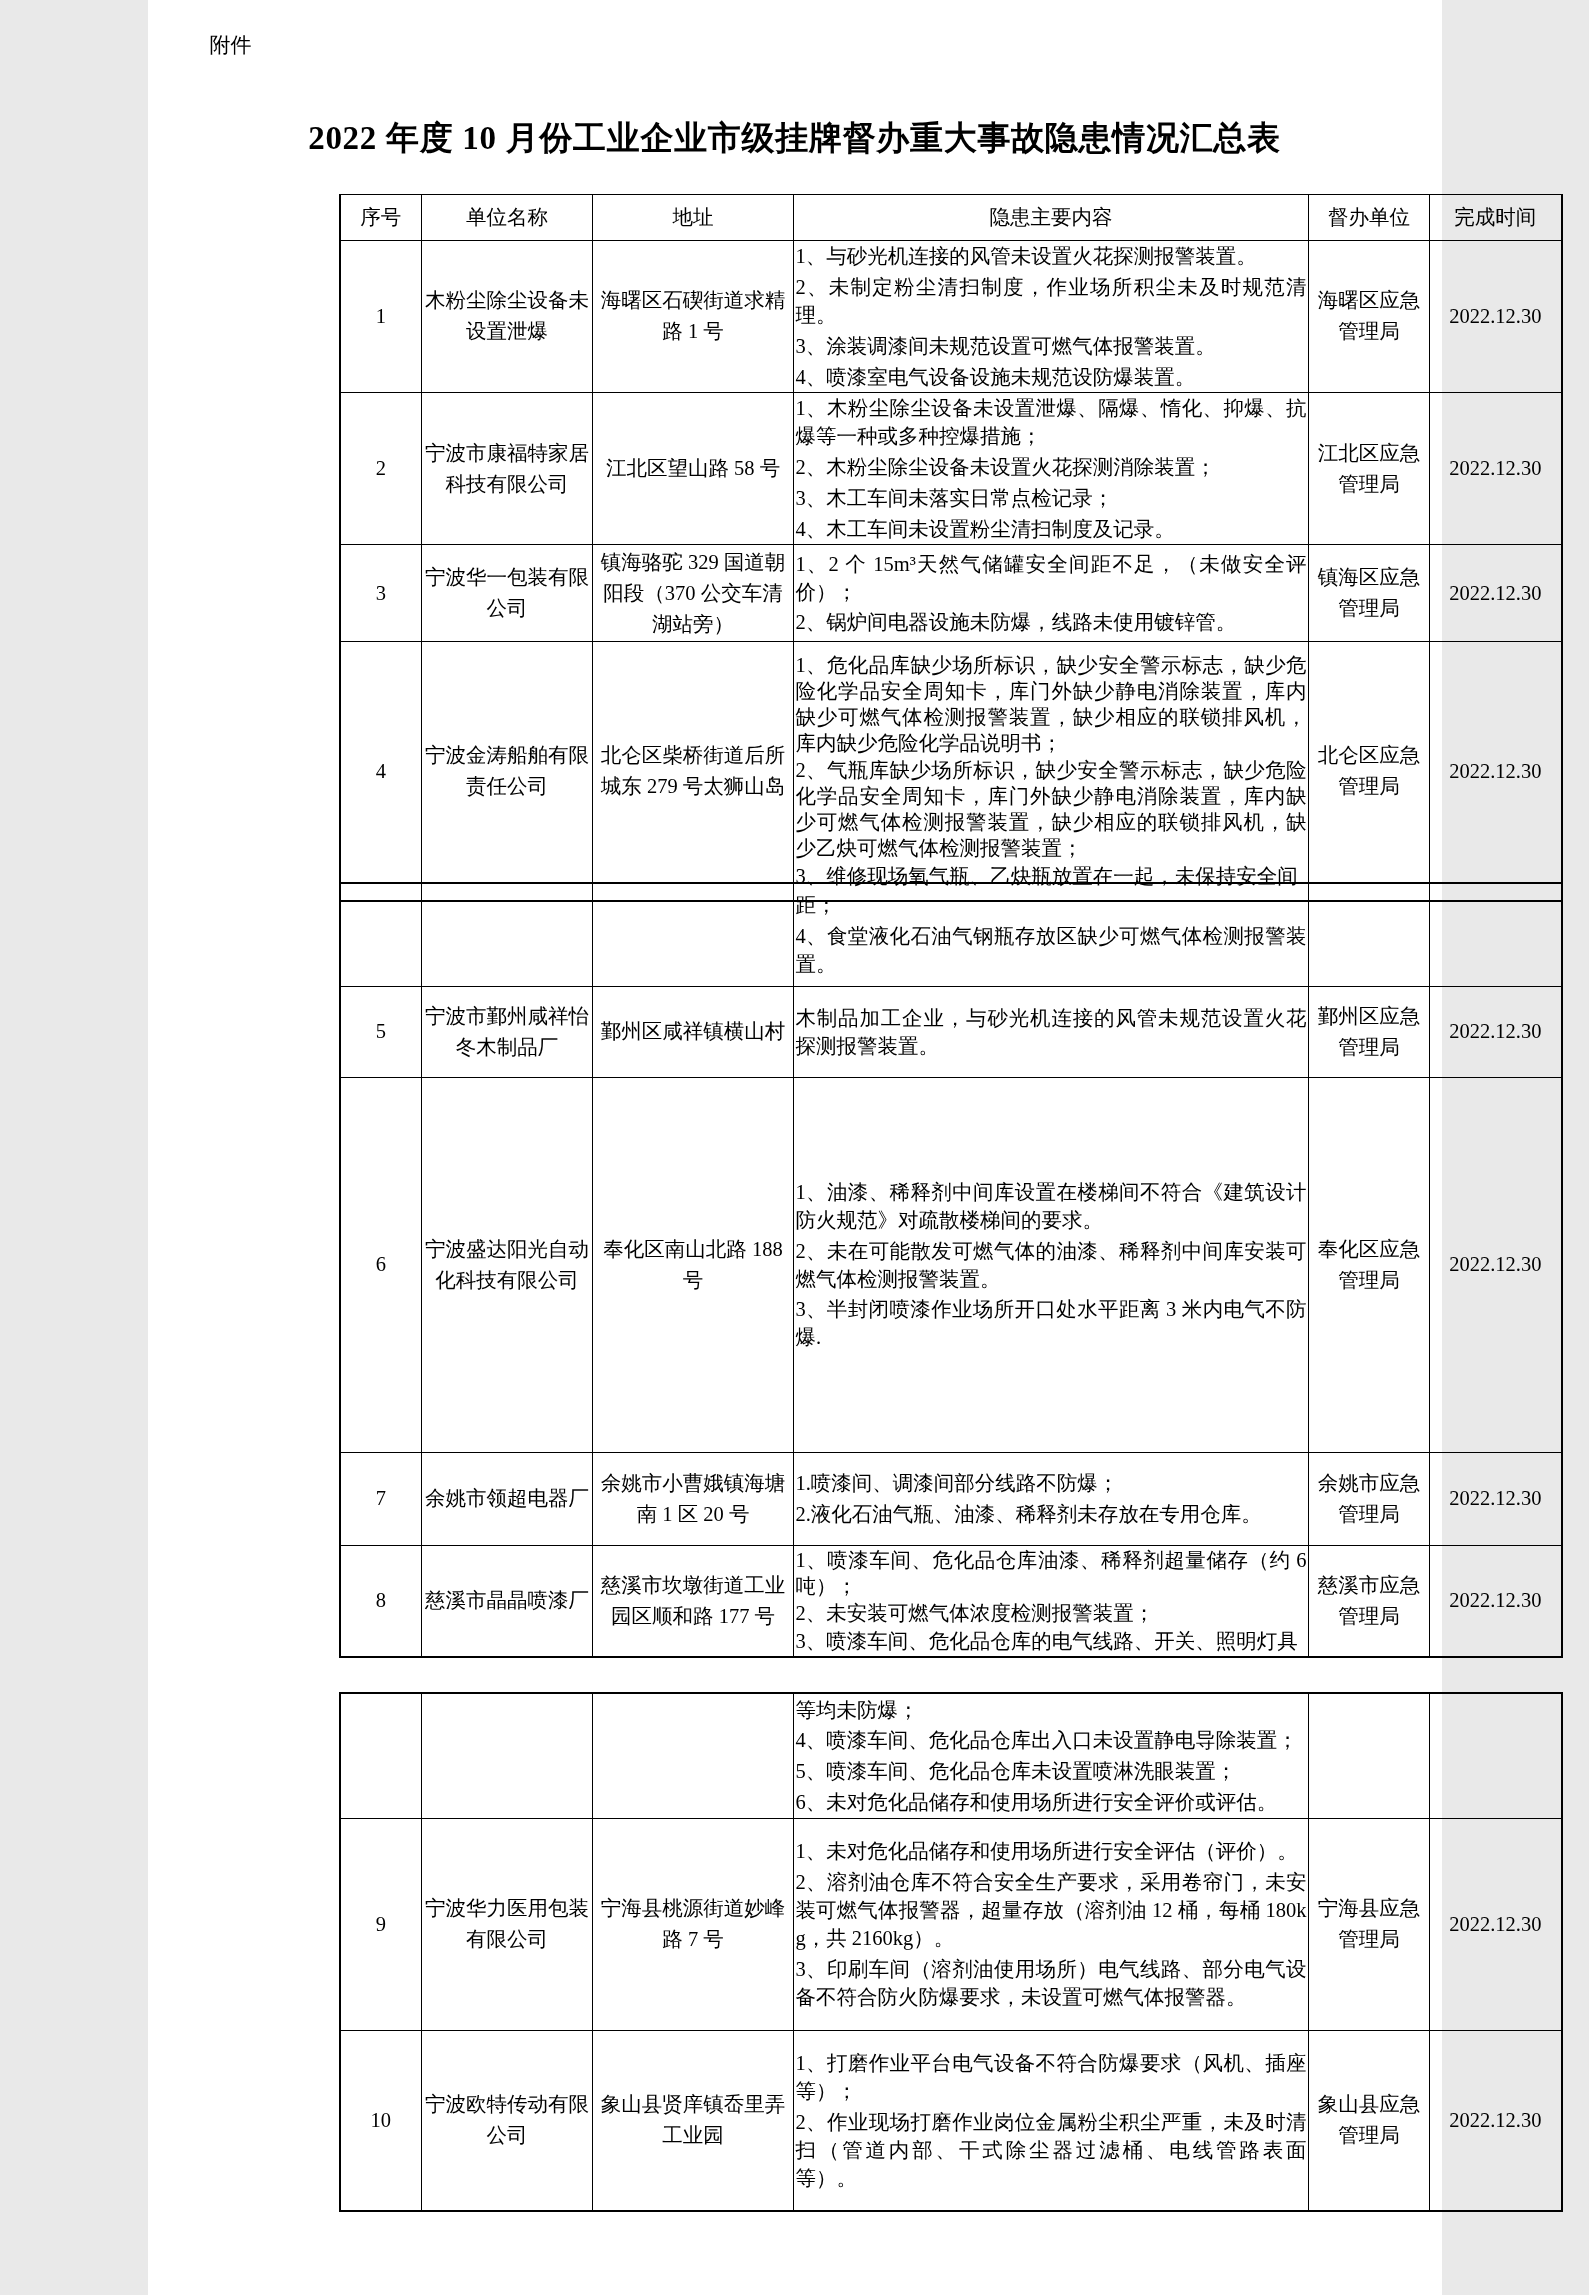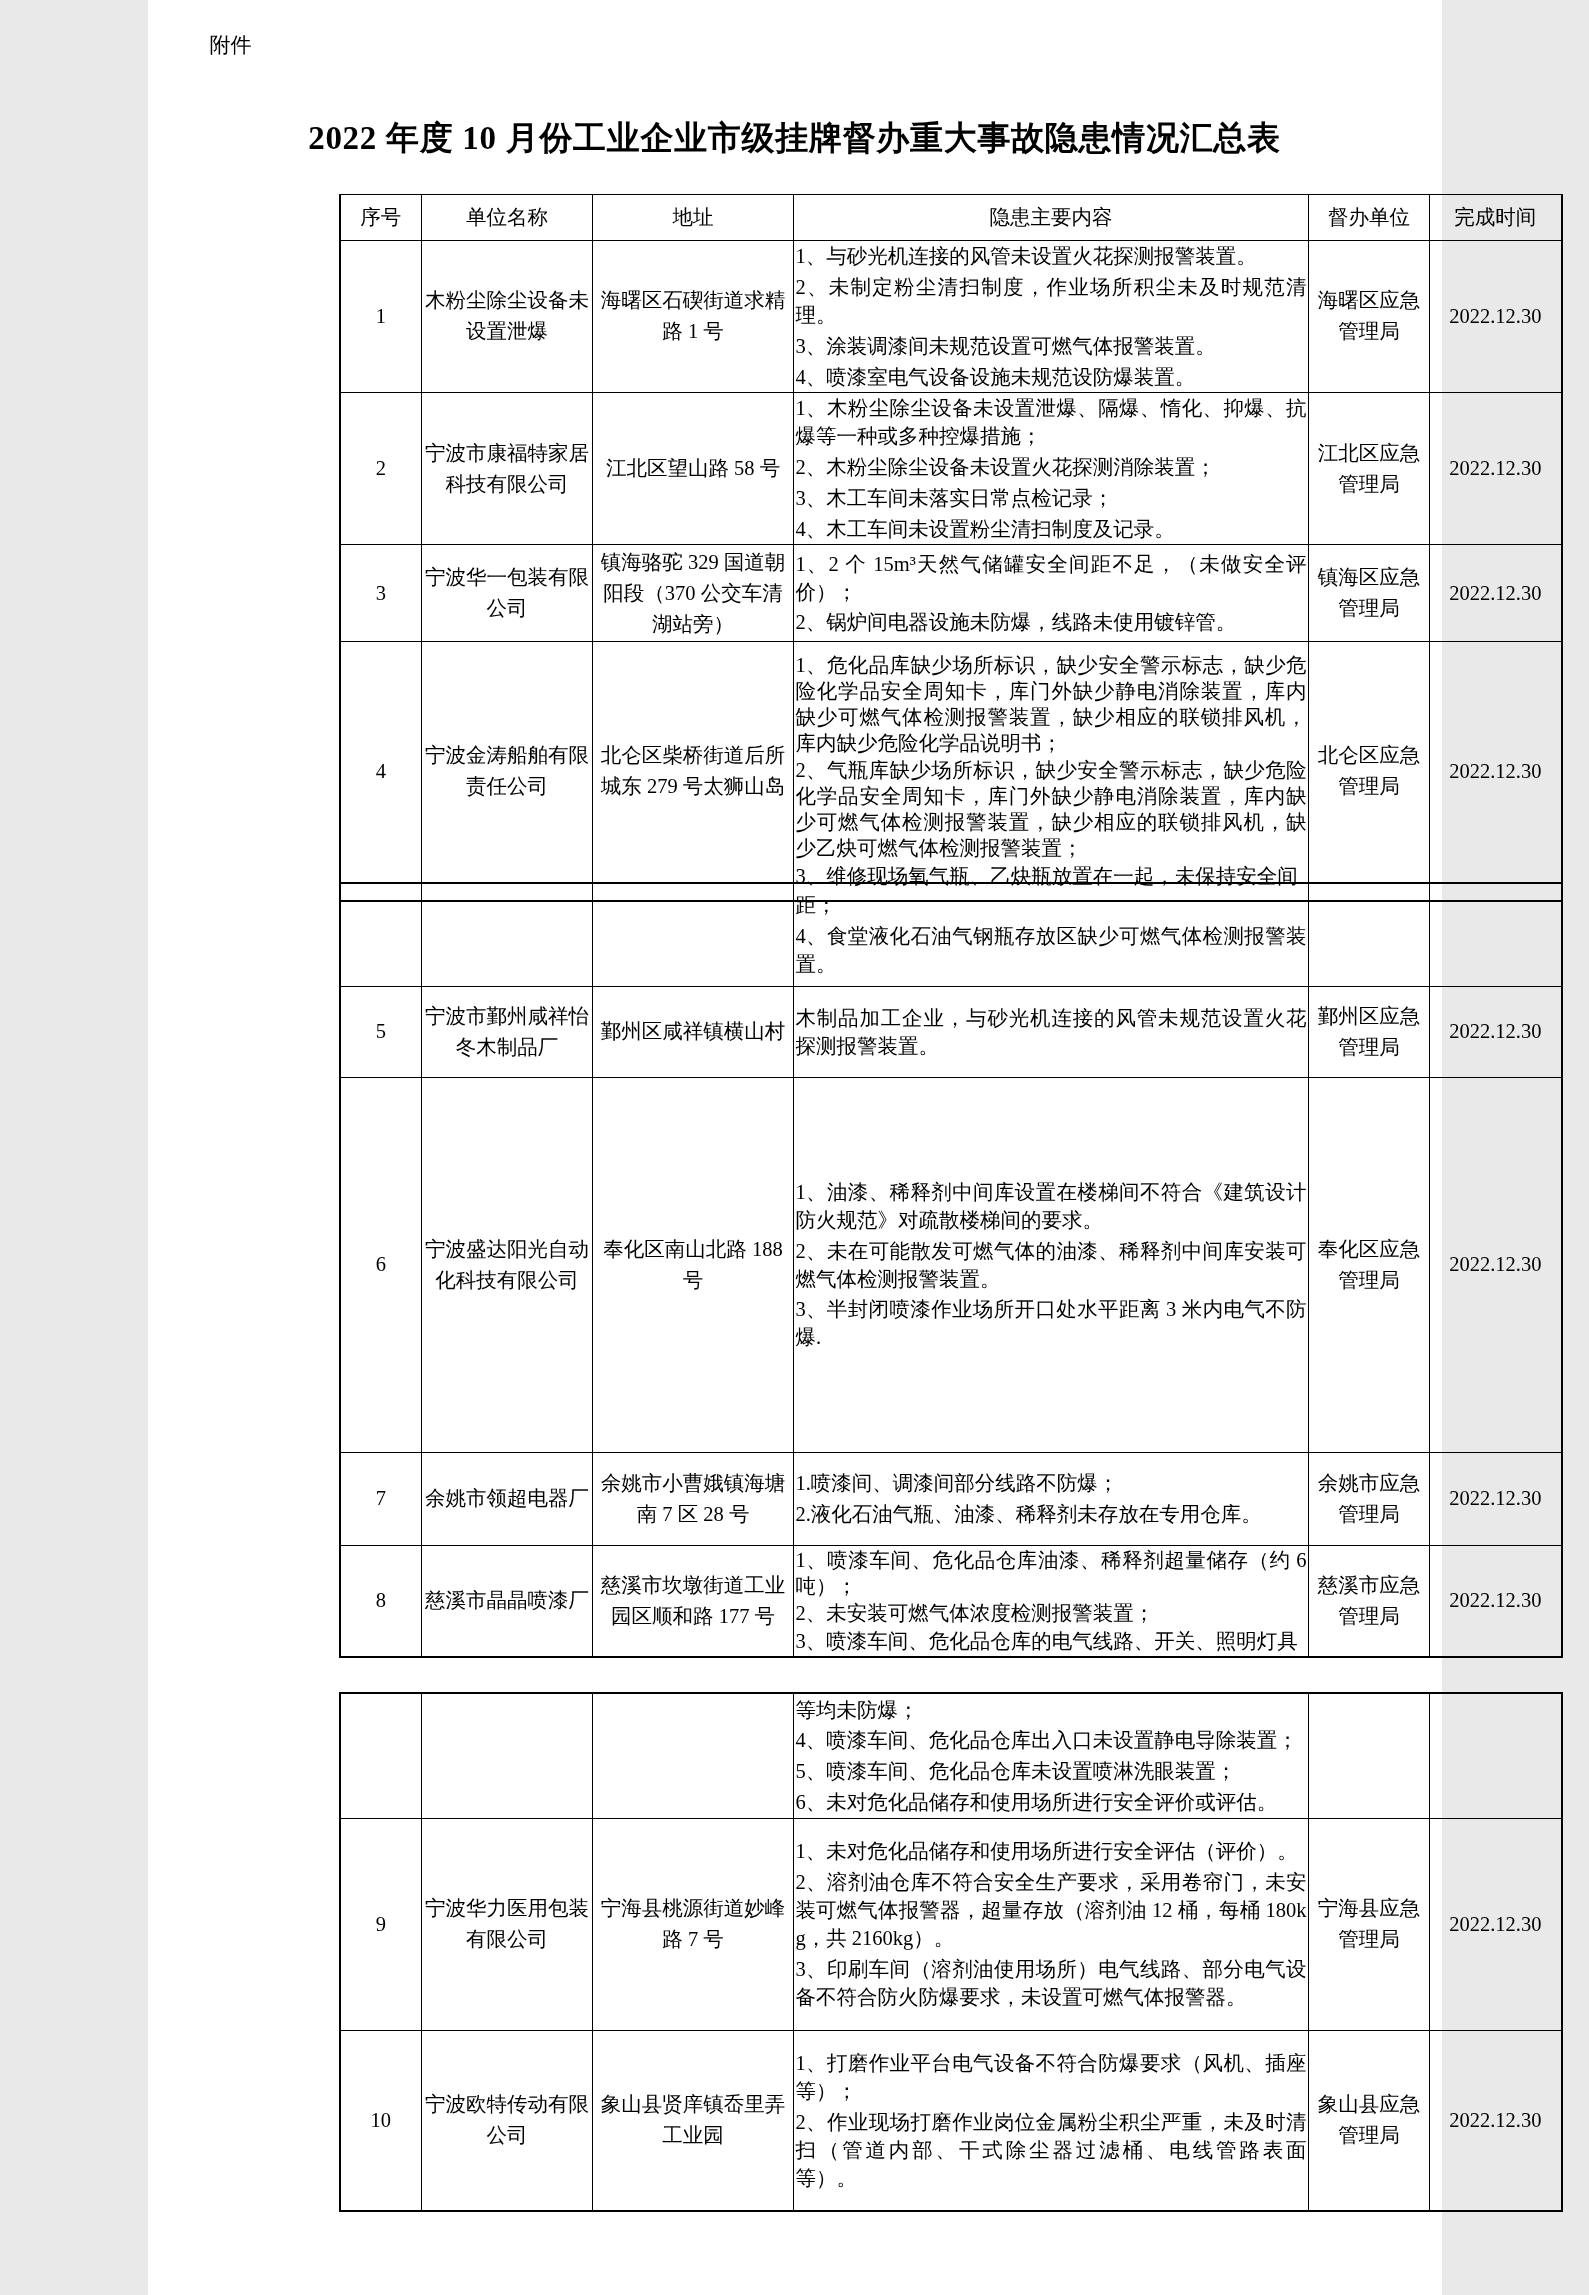--- a/index.html
+++ b/index.html
@@ -170,21 +170,21 @@
         <p>1、油漆、稀释剂中间库设置在楼梯间不符合《建筑设计防火规范》对疏散楼梯间的要求。</p>
         <p>2、未在可能散发可燃气体的油漆、稀释剂中间库安装可燃气体检测报警装置。</p>
         <p>3、半封闭喷漆作业场所开口处水平距离 3 米内电气不防爆.</p>
       </td>
       <td class="cell-supervisor">奉化区应急管理局</td>
       <td class="cell-deadline">2022.12.30</td>
     </tr>
     <tr style="height:93px">
       <td class="cell-no">7</td>
       <td class="cell-company">余姚市领超电器厂</td>
-      <td class="cell-address">余姚市小曹娥镇海塘南 7 区 28 号</td>
+      <td class="cell-address">余姚市小曹娥镇海塘南 1 区 20 号</td>
       <td class="cell-hazards">
         <p>1.喷漆间、调漆间部分线路不防爆；</p>
         <p>2.液化石油气瓶、油漆、稀释剂未存放在专用仓库。</p>
       </td>
       <td class="cell-supervisor">余姚市应急管理局</td>
       <td class="cell-deadline">2022.12.30</td>
     </tr>
     <tr class="dense" style="height:106px">
       <td class="cell-no">8</td>
       <td class="cell-company">慈溪市晶晶喷漆厂</td>

